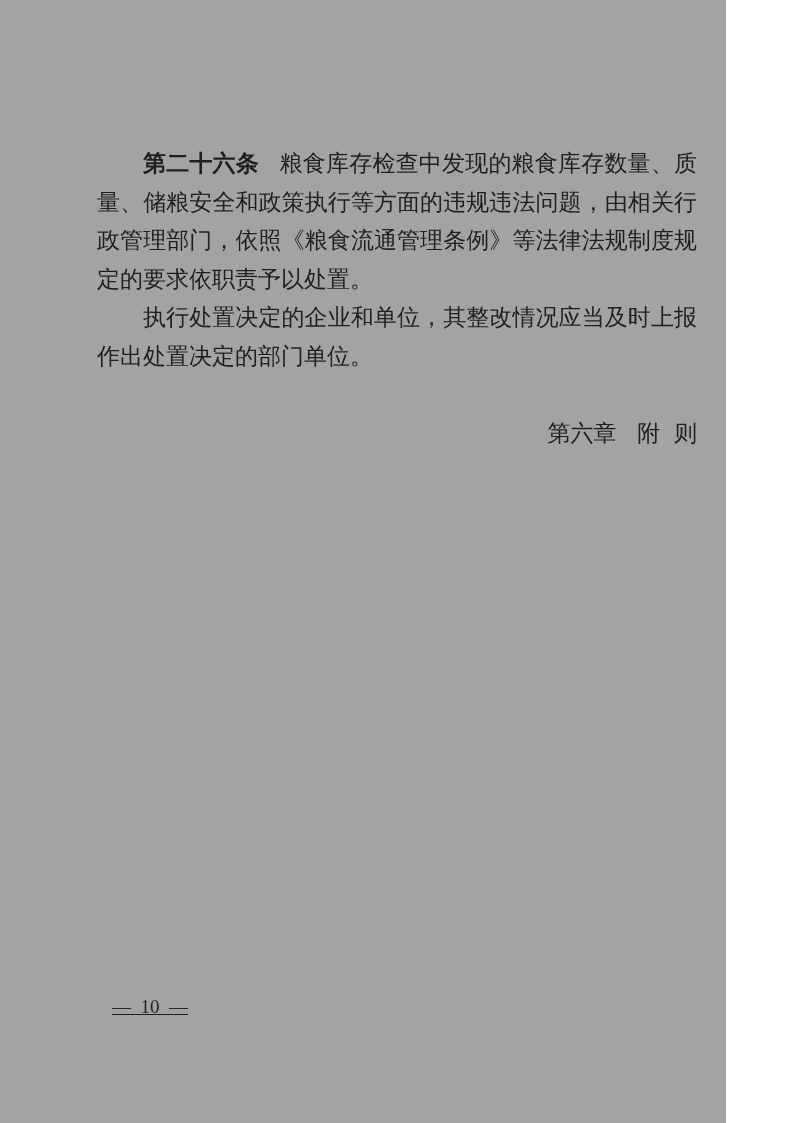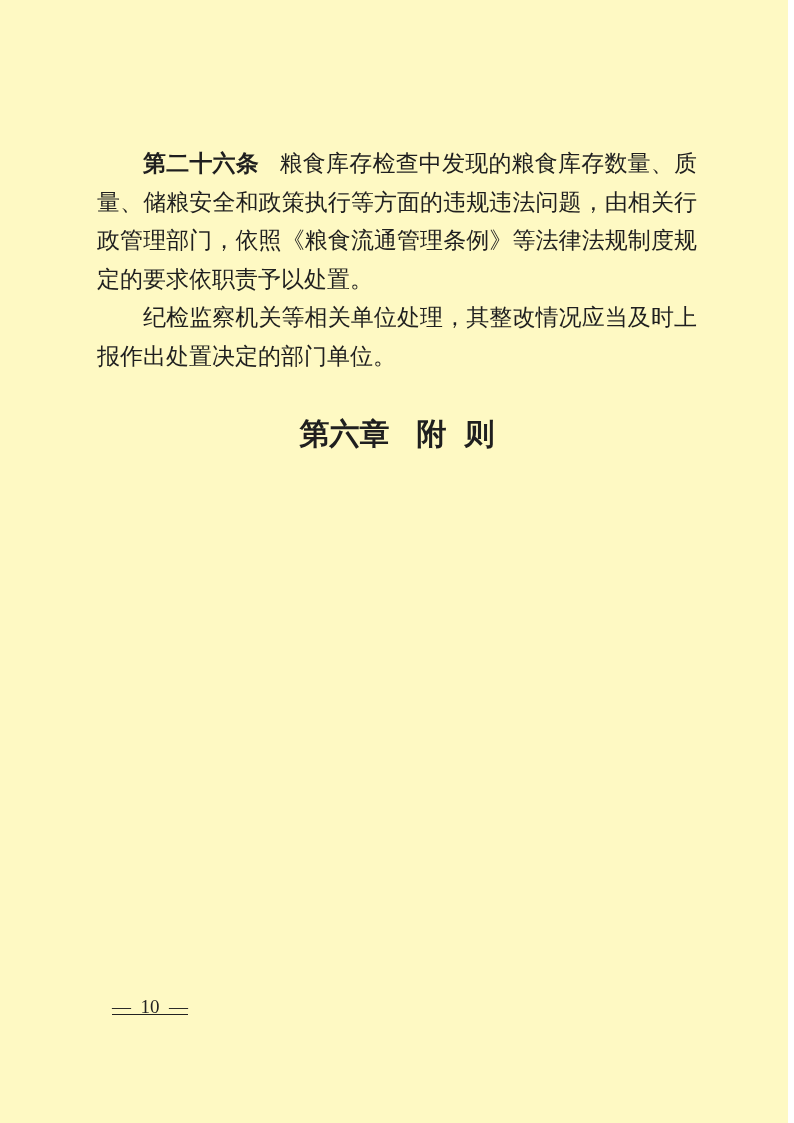--- a/index.html
+++ b/index.html
@@ -3,23 +3,23 @@
 <meta charset="utf-8">
 <style>
   * { margin: 0; padding: 0; box-sizing: border-box; }
   html, body { width: 794px; height: 1123px; }
   body {
     background: #ffffff;
     font-family: "Liberation Serif", "DejaVu Serif", serif;
   }
   .page {
     position: relative;
-    width: 788px;
+    width: 726px;
     height: 1123px;
-    background: #fef9c3;
+    background: #a3a3a3;
     overflow: hidden;
     color: #1f1f1f;
     padding-left: 8px;
   }
   .content {
     position: absolute;
     left: 97px;
     top: 145px;
     width: 600px;
     font-size: 23px;
@@ -29,23 +29,23 @@
   .para {
     text-indent: 2em;
     margin: 0;
   }
   .term {
     font-weight: bold;
     margin-right: 0.9em;
   }
   .term:empty { margin-right: 0; }
   .chapter {
-    font-size: 30px;
-    font-weight: bold;
-    text-align: center;
+    font-size: 23px;
+    font-weight: normal;
+    text-align: right;
     text-indent: 0;
     margin: 38px 0;
   }
   .chapter-number { margin-right: 0.9em; }
   .chapter-title { word-spacing: 0.35em; }
   .page-number {
     position: absolute;
     left: 112px;
     top: 996px;
     font-size: 19px;
@@ -58,21 +58,21 @@
 <body>
 
 <div class="page">
   <div class="content">
 
     <p class="para">
       <span class="term">第二十六条</span><span>粮食库存检查中发现的粮食库存数量、质量、储粮安全和政策执行等方面的违规违法问题，由相关行政管理部门，依照《粮食流通管理条例》等法律法规制度规定的要求依职责予以处置。</span>
     </p>
 
     <p class="para">
-      <span class="term"></span><span>纪检监察机关等相关单位处理，其整改情况应当及时上报作出处置决定的部门单位。</span>
+      <span class="term"></span><span>执行处置决定的企业和单位，其整改情况应当及时上报作出处置决定的部门单位。</span>
     </p>
 
 
 
 
     <h2 class="chapter">
       <span class="chapter-number">第六章</span><span class="chapter-title">附 则</span>
     </h2>
 
 

